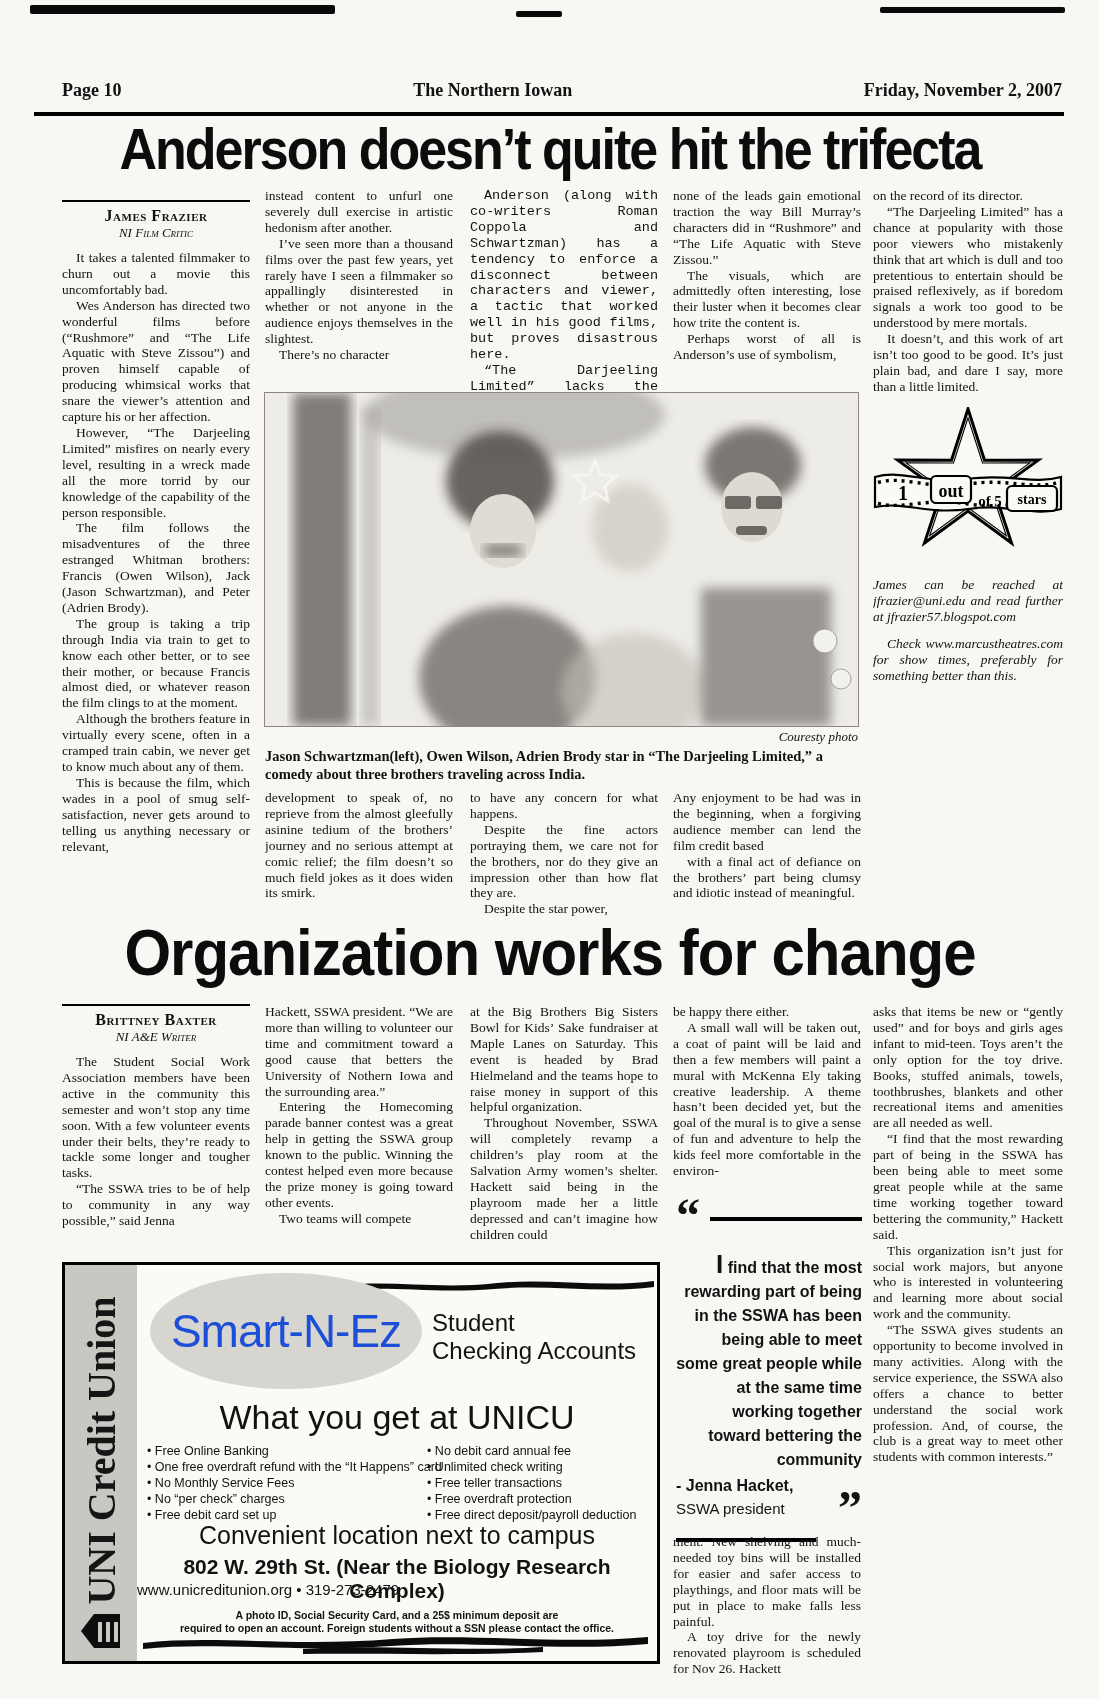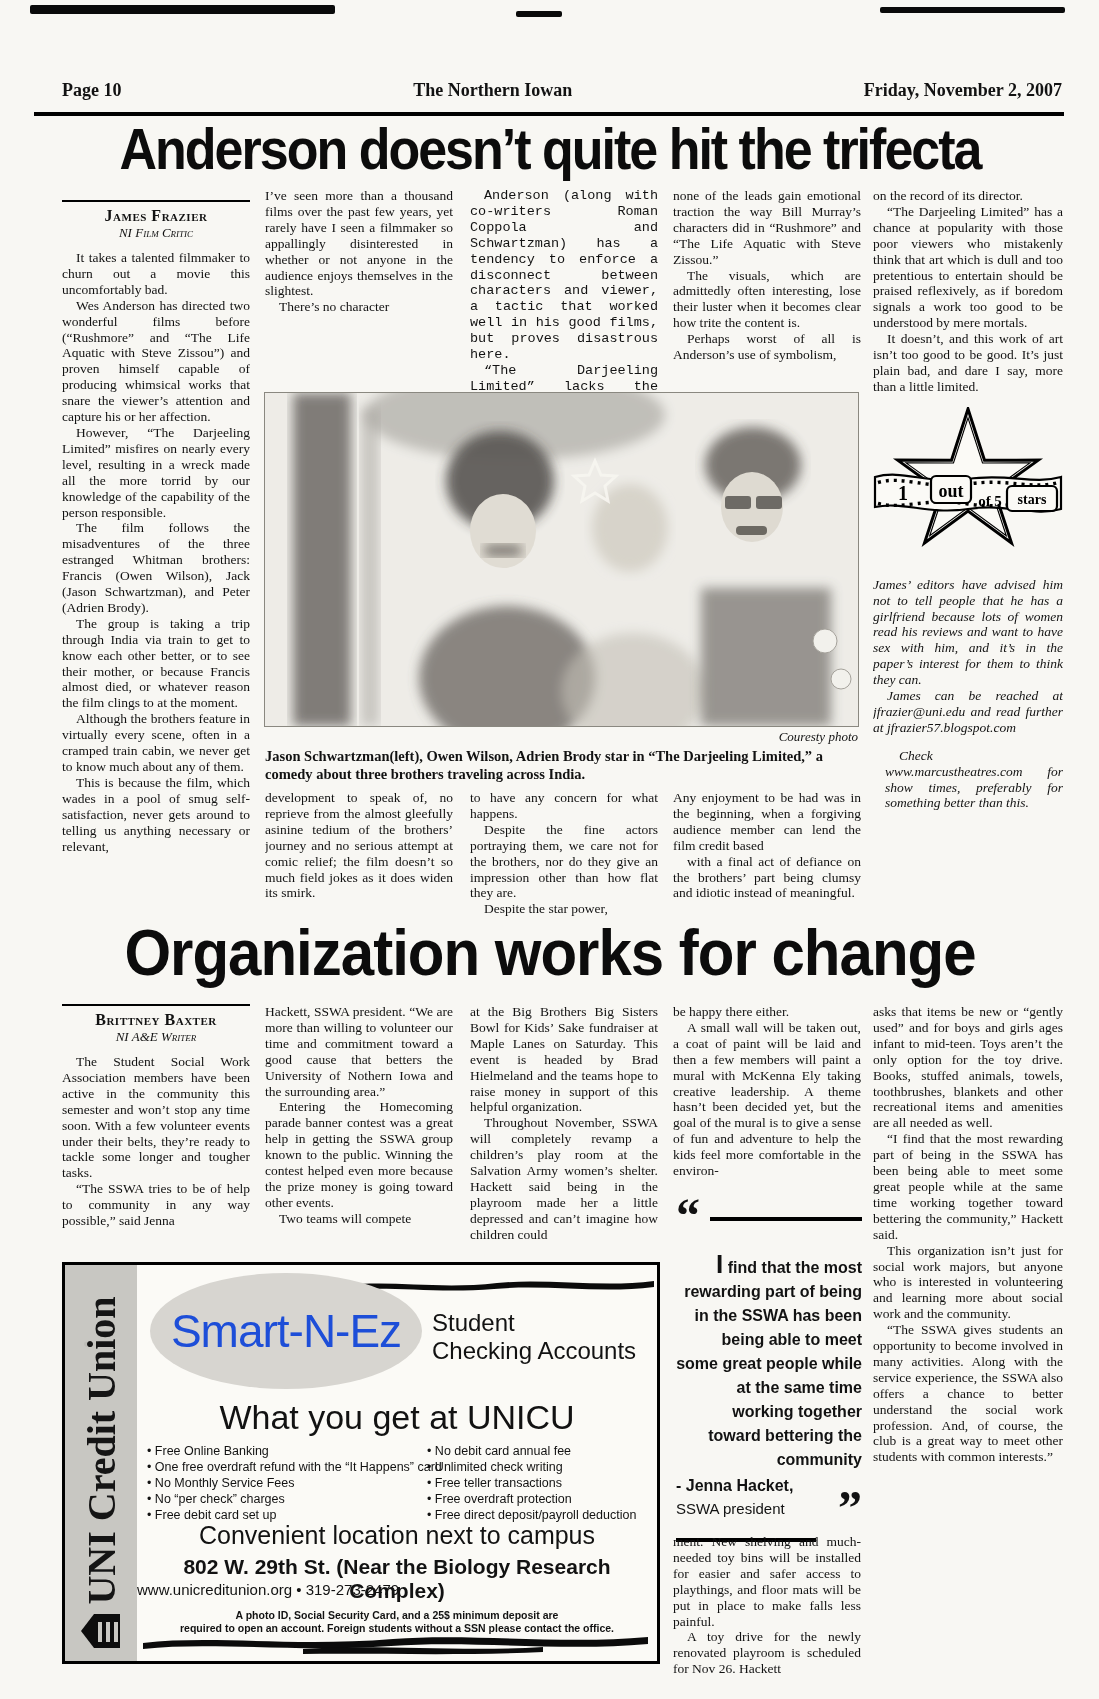--- a/index.html
+++ b/index.html
@@ -18,21 +18,21 @@
   #h1{top:116px;left:50px;width:1000px;font-size:52px;letter-spacing:-2px;transform:scaleY(1.1);transform-origin:top center;}
   #h2{top:916px;left:55px;width:990px;font-size:60px;letter-spacing:-1px;transform:scaleY(1.08);transform-origin:top center;}
   
   .col{position:absolute;overflow:hidden;font-size:13.5px;line-height:15.9px;text-align:justify;}
   .para{margin:0;text-indent:14px;}
   .cont .para:first-child{text-indent:0;}
   .byline{border-top:2px solid #000;text-align:center;padding:5px 0 9px 0;}
   .byline .name{font-variant:small-caps;font-weight:bold;font-size:16px;line-height:18px;letter-spacing:.5px;}
   .byline .role{font-variant:small-caps;font-style:italic;font-size:13px;line-height:16px;}
   .note .para{font-style:italic;}
-  .note .para:last-child{margin-top:12px;margin-left:12px;}
+  .note .para:last-child{margin-top:12px;}
   
   .photo{position:absolute;top:393px;left:265px;width:593px;height:333px;outline:1px solid #8a8880;background:#e9e7e1;}
   .credit{position:absolute;top:729px;left:265px;width:593px;text-align:right;font-style:italic;font-size:13px;}
   .caption{position:absolute;top:747px;left:265px;width:593px;font-weight:bold;font-size:14.5px;line-height:18px;text-align:left;}
   
   .rating{width:190px;margin:12px auto 8px auto;}
   .rating text{font-family:"Liberation Serif",serif;font-weight:bold;fill:#000;}
   
   .pullquote{position:absolute;top:1202px;left:676px;width:186px;height:322px;font-family:"Liberation Sans",sans-serif;}
   .pq-top{display:flex;align-items:center;height:34px;}
@@ -99,20 +99,21 @@
         <p class="para">However, “The Darjeeling Limited” misfires on nearly every level, resulting in a wreck made all the more torrid by our knowledge of the capability of the person responsible.</p>
         <p class="para">The film follows the misadventures of the three estranged Whitman brothers: Francis (Owen Wilson), Jack (Jason Schwartzman), and Peter (Adrien Brody).</p>
         <p class="para">The group is taking a trip through India via train to get to know each other better, or to see their mother, or because Francis almost died, or whatever reason the film clings to at the moment.</p>
         <p class="para">Although the brothers feature in virtually every scene, often in a cramped train cabin, we never get to know much about any of them.</p>
         <p class="para">This is because the film, which wades in a pool of smug self-satisfaction, never gets around to telling us anything necessary or relevant,</p>
       </div>
   </div>
 
   <div class="col cont" style="top:188px;left:265px;width:188px;height:202px;">
     <div>
+        <p class="para">instead content to unfurl one severely dull exercise in artistic hedonism after another.</p>
         <p class="para">I’ve seen more than a thousand films over the past few years, yet rarely have I seen a filmmaker so appallingly disinterested in whether or not anyone in the audience enjoys themselves in the slightest.</p>
         <p class="para">There’s no character</p>
       </div>
   </div>
   <div class="col" style="top:188px;left:470px;width:188px;height:202px;font-family:Liberation Mono, monospace;">
     <div>
         <p class="para">Anderson (along with co-writers Roman Coppola and Schwartzman) has a tendency to enforce a disconnect between characters and viewer, a tactic that worked well in his good films, but proves disastrous here.</p>
         <p class="para">“The Darjeeling Limited” lacks the humor of those prior works, as well as any sort of struggle to compel us</p>
       </div>
   </div>
@@ -139,21 +140,20 @@
         <path d="M5,96.5 C30,103 55,90 95,97 C135,103 160,91 185,96.5" fill="none" stroke="#000" stroke-width="3.4" stroke-dasharray="3,5"></path>
         <rect x="58" y="69" width="40" height="27" rx="5" fill="#fbfaf6" stroke="#000" stroke-width="2.2"></rect>
         <rect x="134" y="79" width="50" height="25" rx="5" fill="#fbfaf6" stroke="#000" stroke-width="2.2"></rect>
         <text x="30" y="93" font-size="20" text-anchor="middle">1</text>
         <text x="78" y="90" font-size="18" text-anchor="middle">out</text>
         <text x="117" y="99" font-size="15" text-anchor="middle">of 5</text>
         <text x="159" y="97" font-size="14" text-anchor="middle">stars</text>
       </svg>
     </div>
     <div class="note">
-        <p class="para">James’ editors have advised him not to tell people that he has a girlfriend because lots of women read his reviews and want to have sex with him, and it’s in the paper’s interest for them to think they can.</p>
         <p class="para">James can be reached at jfrazier@uni.edu and read further at jfrazier57.blogspot.com</p>
         <p class="para">Check www.marcustheatres.com for show times, preferably for something better than this.</p>
       </div>
   </div>
 
   <div class="photo">
     <svg width="593" height="333" viewBox="0 0 593 333">
       <defs>
           <filter id="b">
             <feGaussianBlur stdDeviation="6"></feGaussianBlur>

